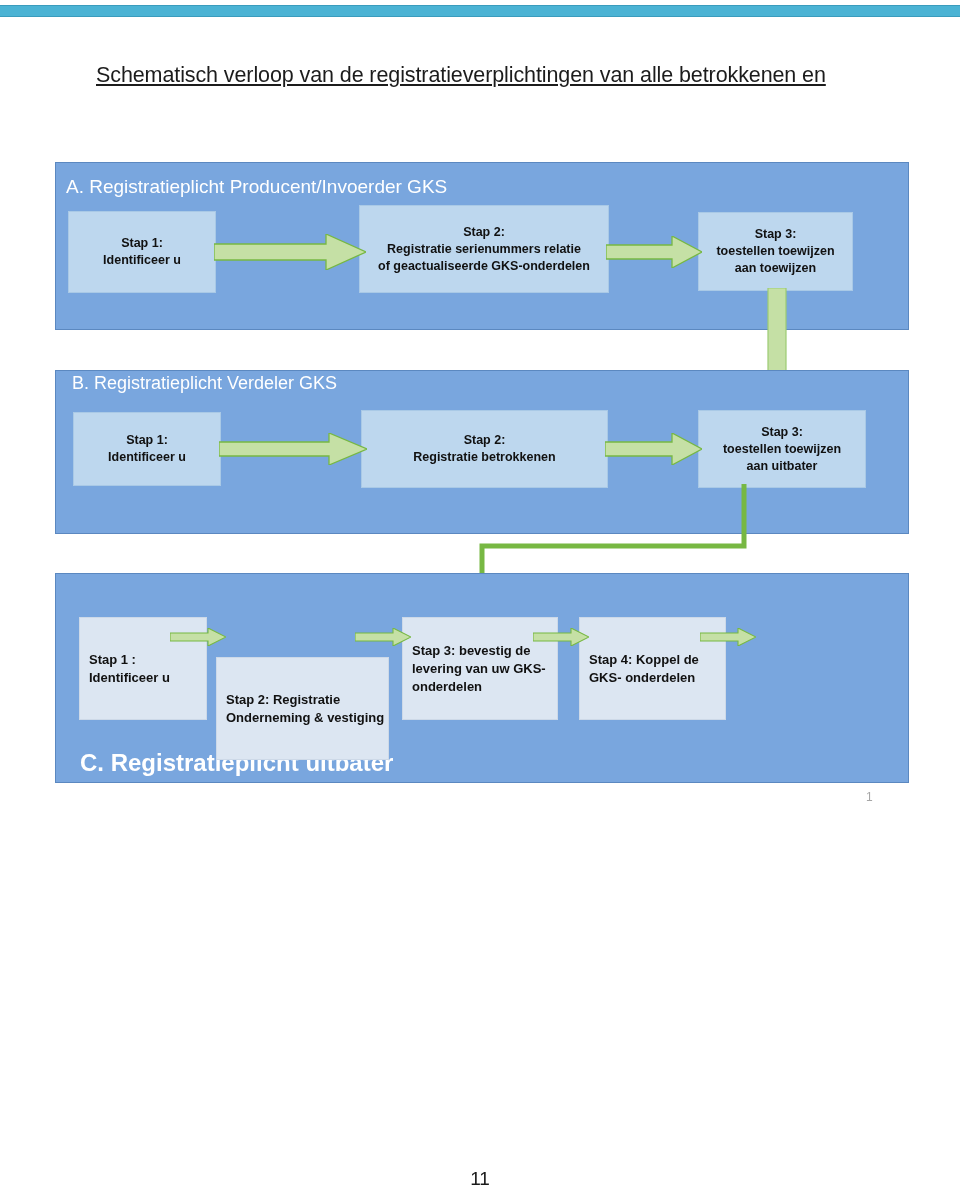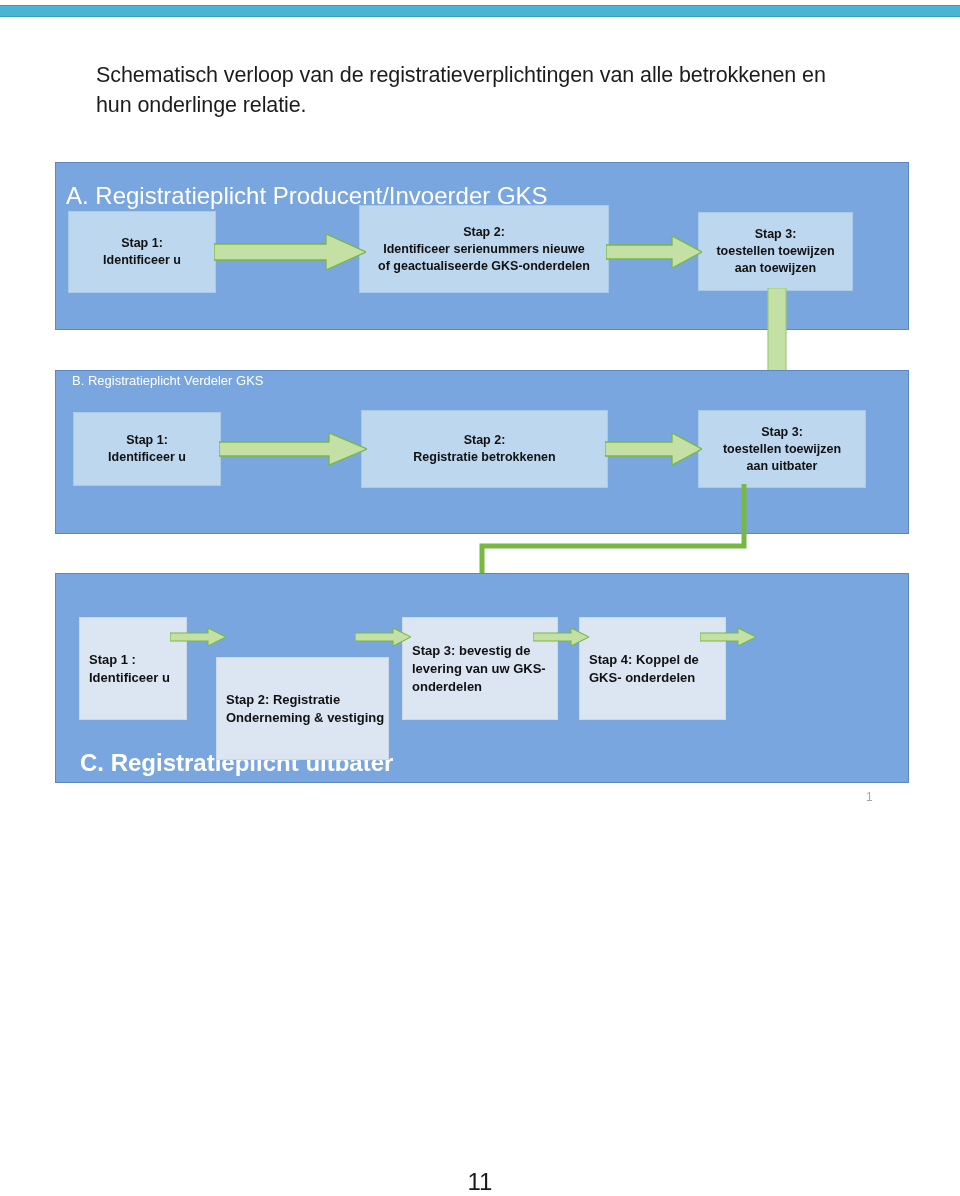--- a/index.html
+++ b/index.html
@@ -30,20 +30,21 @@
   
   #doc-title {
     position: absolute;
     left: 96px; top: 60px;
     width: 790px;
     font-size: 21.5px;
     line-height: 30px;
     font-weight: 400;
     letter-spacing: -0.1px;
     color: #1c1c1c;
+    text-decoration: underline;
   }
 
   
   #diagram {
     position: absolute;
     left: 0; top: 0;
     width: 960px; height: 820px;
   }
 
   .panel {
@@ -54,22 +55,22 @@
   }
   .panel.a { left: 55px; top: 162px;  width: 854px; height: 168px; }
   .panel.b { left: 55px; top: 370px;  width: 854px; height: 164px; }
   .panel.c { left: 55px; top: 573px;  width: 854px; height: 210px; }
 
   .panel-heading {
     position: absolute;
     color: #ffffff;
     white-space: nowrap;
   }
-  .panel-heading.a-head { left: 66px;  top: 182px; font-size: 24px; font-weight: 400; text-align: right; }
-  .panel-heading.b-head { left: 72px;  top: 373px; font-size: 13px; font-weight: 400; }
+  .panel-heading.a-head { left: 66px;  top: 176px; font-size: 19px; font-weight: 400; text-align: right; }
+  .panel-heading.b-head { left: 72px;  top: 373px; font-size: 18px; font-weight: 400; }
   .panel-heading.c-head { left: 80px;  top: 749px; font-size: 24px; font-weight: 700; }
 
   
   .step-box {
     position: absolute;
     background: #bdd7ee;
     border: 1px solid #a9c9e6;
     box-sizing: border-box;
     display: flex;
     flex-direction: column;
@@ -102,21 +103,21 @@
     box-sizing: border-box;
     display: flex;
     align-items: center;
     text-align: left;
     font-weight: 700;
     font-size: 13px;
     line-height: 18px;
     color: #111111;
     padding: 0 0 0 9px;
   }
-  #c-box-1 { left: 79px;  top: 617px; width: 108px; height: 103px; }
+  #c-box-1 { left: 79px;  top: 617px; width: 128px; height: 103px; }
   #c-box-2 { left: 216px; top: 617px; width: 173px; height: 103px; margin-top: 40px; }
   #c-box-3 { left: 402px; top: 617px; width: 156px; height: 103px; align-items: center; }
   #c-box-4 { left: 579px; top: 617px; width: 147px; height: 103px; }
   #c-box-5 { left: 746px; top: 617px; width: 131px; height: 103px; }
 
   
   .arrow { position: absolute; }
 
   #a-arrow-1 { left: 214px; top: 234px; width: 152px; height: 36px; }
   #a-arrow-2 { left: 606px; top: 236px; width: 96px;  height: 32px; }
@@ -136,48 +137,47 @@
     position: absolute;
     left: 866px; top: 790px;
     font-size: 12px;
     color: #a6a6a6;
   }
   #page-number {
     position: absolute;
     left: 0; top: 1168px;
     width: 960px;
     text-align: center;
-    font-size: 24px;
+    font-size: 19px;
     color: #1a1a1a;
   }
 </style>
 </head>
 <body>
 
 <div id="top-rule"></div>
 
 <div id="doc-title">
   <span>Schematisch verloop van de registratieverplichtingen van alle betrokkenen en</span>
   <br>
-  <span>hun onderlinge relatie.</span>
 </div>
 
 <div id="diagram">
 
   <div class="panel a"></div>
   <div class="panel-heading a-head">A. Registratieplicht Producent/Invoerder GKS</div>
 
   <div class="step-box" id="a-box-1">
     <span class="ln">Stap 1:</span>
     <span class="ln">Identificeer u</span>
   </div>
 
   <div class="step-box" id="a-box-2">
     <span class="ln">Stap 2:</span>
-    <span class="ln">Identificeer serienummers nieuwe</span>
+    <span class="ln">Registratie serienummers relatie</span>
     <span class="ln">of geactualiseerde GKS-onderdelen</span>
   </div>
 
   <div class="step-box" id="a-box-3">
     <span class="ln">Stap 3:</span>
     <span class="ln">toestellen toewijzen</span>
     <span class="ln">aan toewijzen</span>
   </div>
 
   <div class="arrow" id="a-arrow-1">

